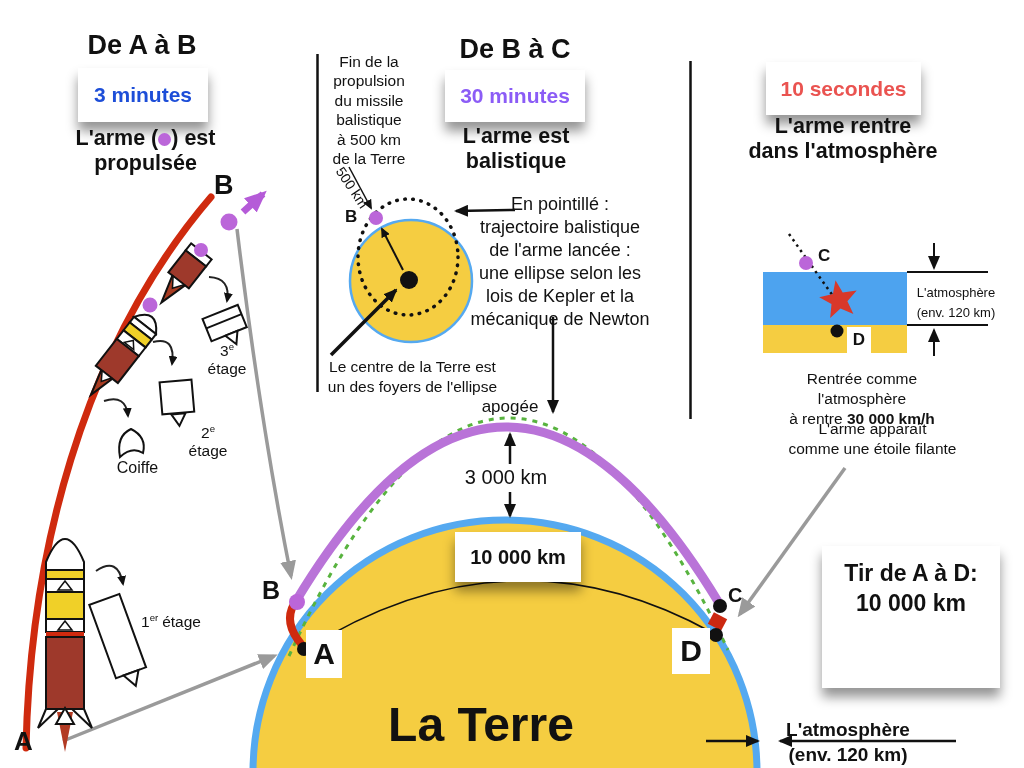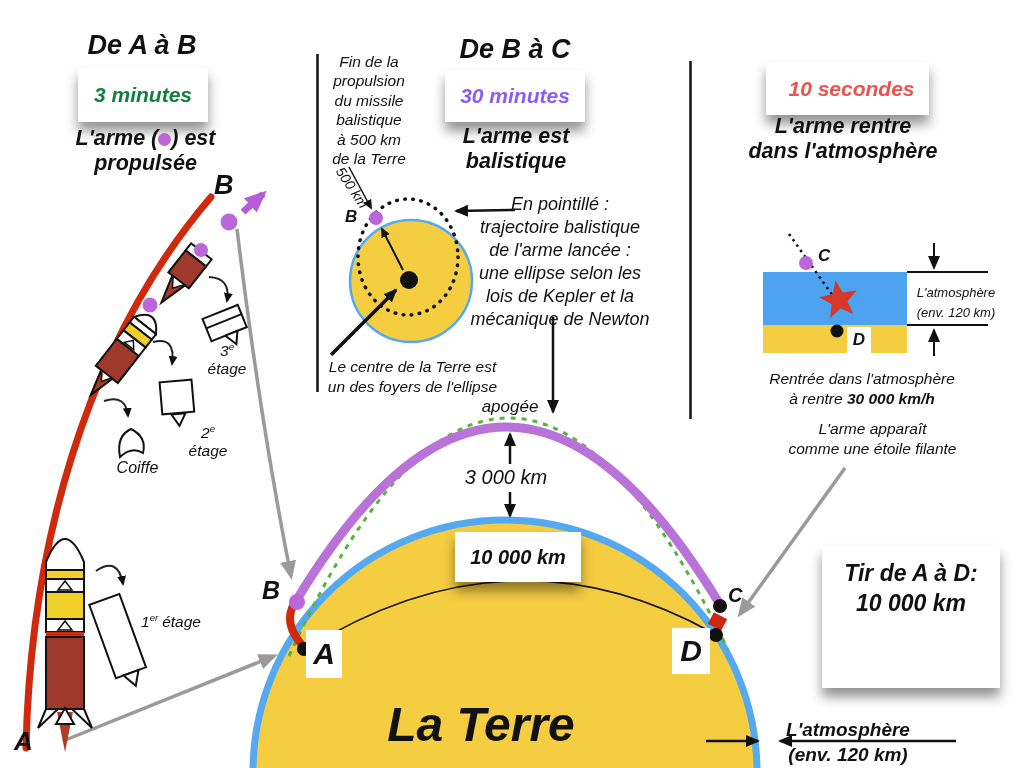--- a/index.html
+++ b/index.html
@@ -1,16 +1,16 @@
 <!DOCTYPE html>
 <html><head>
 <meta charset="utf-8">
 <style>
   html,body{margin:0;padding:0;background:#fff;width:1024px;height:768px;overflow:hidden;}
-  #stage{position:relative;width:1024px;height:756px;font-family:"Liberation Sans",sans-serif;color:#111;font-style:italic;}
+  #stage{position:relative;width:1024px;height:756px;font-family:"Liberation Sans",sans-serif;color:#111;}
   #gfx{position:absolute;left:0;top:0;z-index:1;}
   .t{position:absolute;z-index:2;color:#111;line-height:1.15;}
   .b{font-weight:bold;}
   .c{text-align:center;}
   .pre{white-space:pre-line;}
   .wbox{position:absolute;z-index:2;background:#fff;box-shadow:0 9px 11px rgba(0,0,0,.42);}
   .dot{display:inline-block;width:13px;height:13px;border-radius:50%;background:#bb66d9;vertical-align:-1px;}
   sup{font-size:62%;}
 </style>
 </head>
@@ -161,35 +161,35 @@
       <path d="M 907 272 L 988 272"></path>
       <path d="M 907 325 L 988 325"></path>
       <path d="M 934 243 L 934 268" marker-end="url(#mB)"></path>
       <path d="M 934 356 L 934 330" marker-end="url(#mB)"></path>
     </g>
   </g>
 </svg>
 
 <div class="t b c" style="left:62px;top:30px;width:160px;font-size:27px;">De A à B</div>
 <div class="wbox" style="left:78px;top:68px;width:130px;height:54px;">
-  <div class="t b c" style="left:0;top:0;width:130px;line-height:54px;font-size:21px;color:#15803d;position:relative;">3 minutes</div>
+  <div class="t b c" style="left:0;top:0;width:130px;line-height:54px;font-size:21px;color:#1d4ed8;position:relative;">3 minutes</div>
 </div>
 <div class="t b c" style="left:435px;top:34px;width:160px;font-size:27px;">De B à C</div>
 
 <div class="t b c" style="left:58px;top:126px;width:175px;font-size:21.5px;">
   <div><span>L'arme (</span><span class="dot"></span><span>) est</span></div>
   <div>propulsée</div>
 </div>
 <div class="wbox" style="left:445px;top:70px;width:140px;height:52px;">
   <div class="t b c" style="left:0;top:0;width:140px;line-height:52px;font-size:21px;color:#8b5cf6;position:relative;">30 minutes</div>
 </div>
 <div class="t b c pre" style="left:437px;top:124px;width:158px;font-size:21.5px;">L'arme est
 balistique</div>
 
-<div class="wbox" style="left:766px;top:62px;width:155px;height:53px;padding-left:8px;">
+<div class="wbox" style="left:766px;top:62px;width:155px;height:53px;">
   <div class="t b c" style="left:0;top:0;width:155px;line-height:53px;font-size:21px;color:#ea5350;position:relative;">10 secondes</div>
 </div>
 <div class="t b c pre" style="left:748px;top:114px;width:190px;font-size:21.5px;">L'arme rentre
 dans l'atmosphère</div>
 
 <div class="t b" style="left:214px;top:170px;font-size:27px;">B</div>
 <div class="t b" style="left:14px;top:727px;font-size:26px;">A</div>
 
 <div class="t c" style="left:202px;top:341px;width:50px;font-size:15.5px;">
   <div><span>3</span><sup>e</sup></div>
@@ -221,21 +221,21 @@
 <div class="t c pre" style="left:320px;top:357px;width:185px;font-size:15.5px;line-height:1.28;">Le centre de la Terre  est
 un des foyers de l'ellipse</div>
 
 <div class="t b" style="left:818px;top:246px;font-size:17px;">C</div>
 <div class="wbox" style="left:847px;top:327px;width:24px;height:26px;box-shadow:none;">
   <div class="t b c" style="left:0;top:0;width:24px;line-height:26px;font-size:17px;position:relative;">D</div>
 </div>
 <div class="t c pre" style="left:910px;top:283px;width:92px;font-size:13px;line-height:1.5;">L'atmosphère
 (env. 120 km)</div>
 <div class="t c" style="left:762px;top:369px;width:200px;font-size:15.5px;line-height:1.3;">
-  <div>Rentrée dans l'atmosphère</div>
+  <div>Rentrée comme l'atmosphère</div>
   <div><span>à rentre </span><span class="b">30 000 km/h</span></div>
 </div>
 <div class="t c pre" style="left:770px;top:419px;width:205px;font-size:15.5px;line-height:1.3;">L'arme apparaît
 comme une étoile filante</div>
 
 <div class="t c" style="left:468px;top:397px;width:84px;font-size:17px;">apogée</div>
 <div class="t c" style="left:450px;top:466px;width:112px;font-size:20px;">3 000 km</div>
 <div class="wbox" style="left:455px;top:532px;width:126px;height:50px;">
   <div class="t b c" style="left:0;top:0;width:126px;line-height:50px;font-size:20px;position:relative;">10 000 km</div>
 </div>

